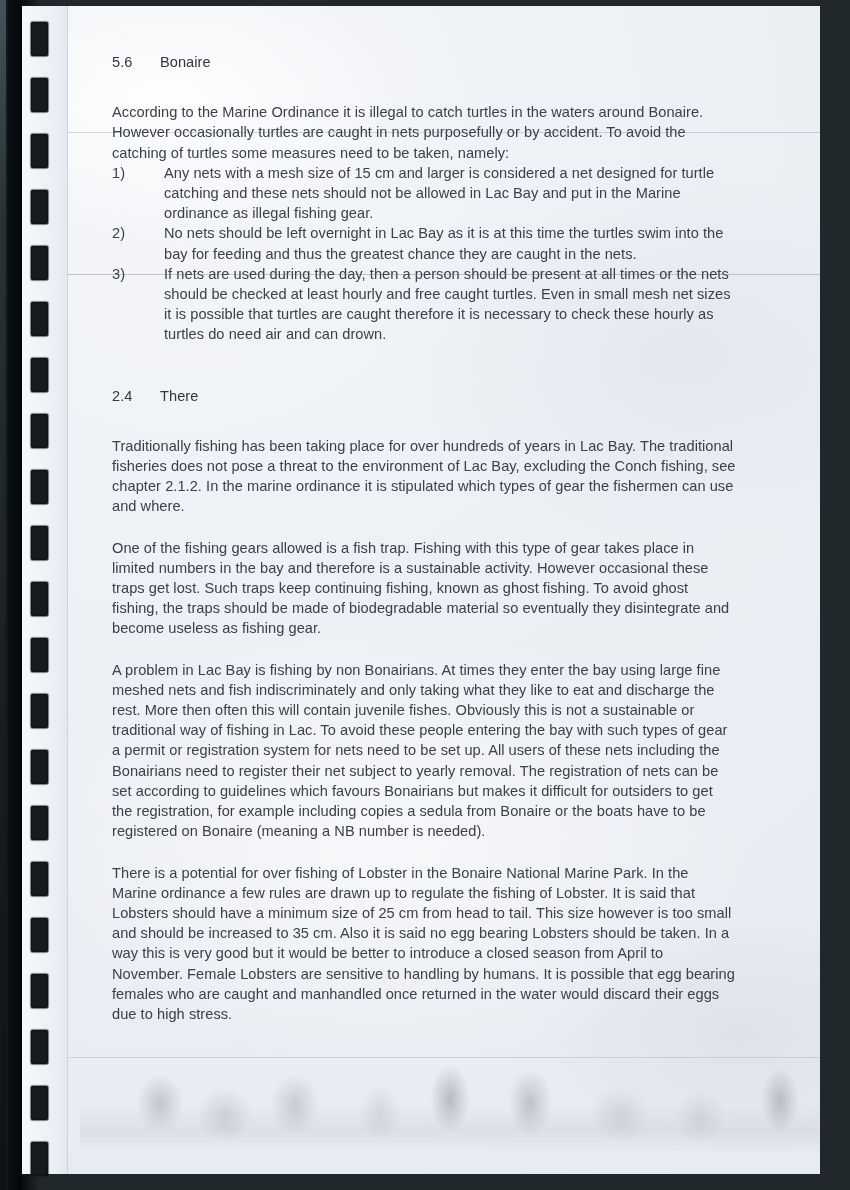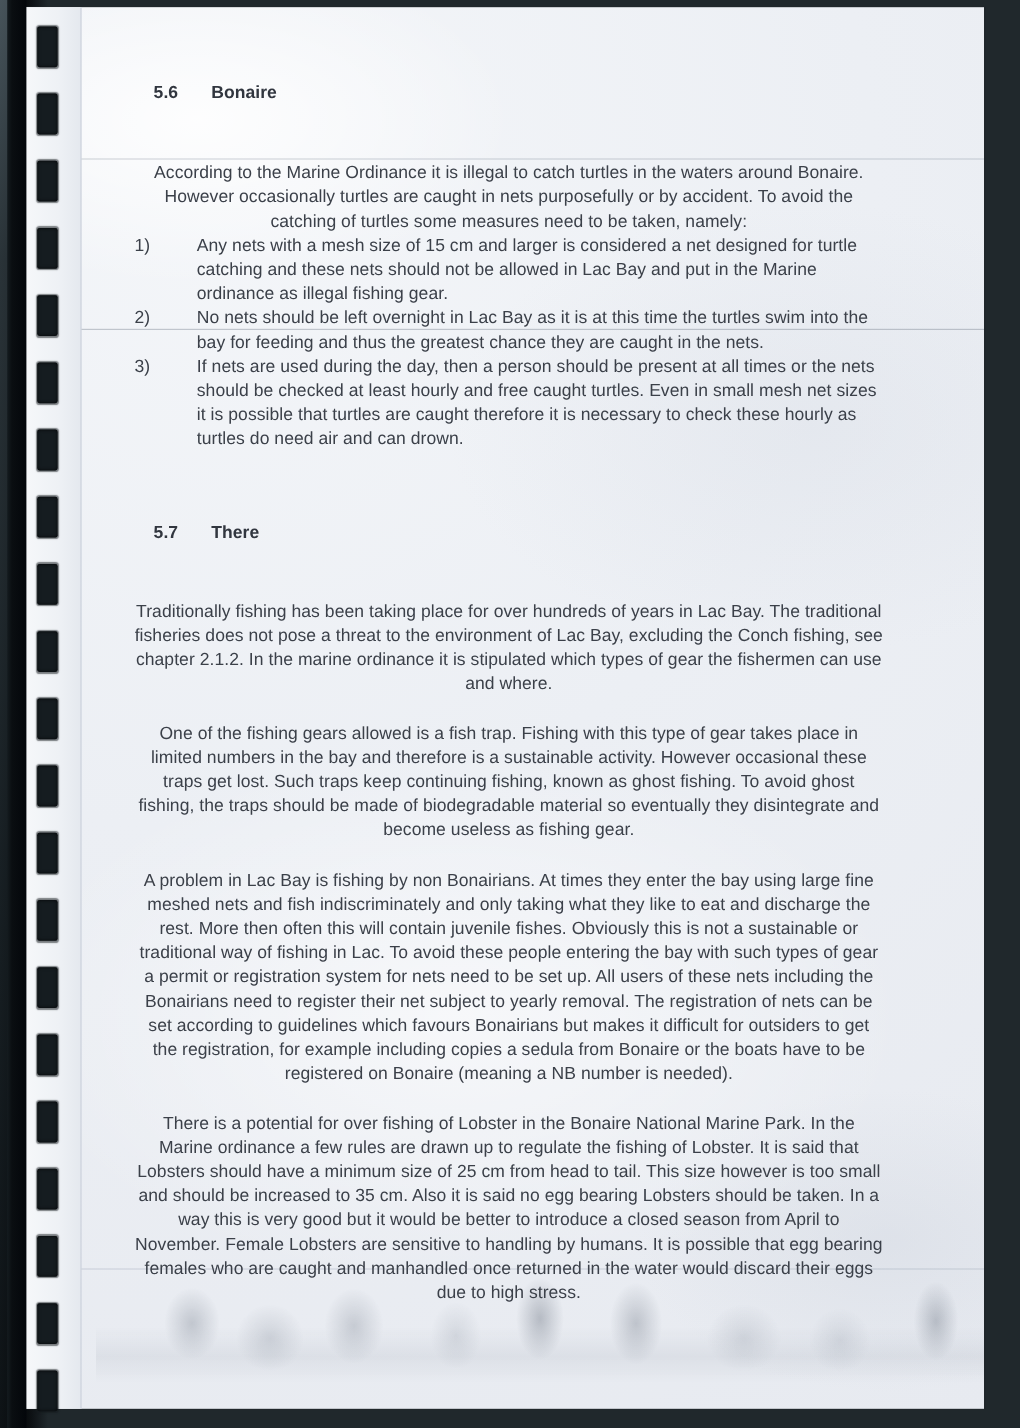--- a/index.html
+++ b/index.html
@@ -143,34 +143,34 @@
     color: #3b4049;
     font-size: 14.6px;
     line-height: 20.2px;
     letter-spacing: 0.05px;
     -webkit-font-smoothing: antialiased;
     text-rendering: optimizeLegibility;
   }
 
   .heading {
     display: flex;
-    font-weight: bold;
+    font-weight: normal;
     font-size: 14.6px;
     color: #31363f;
-    margin: 16px;
+    margin: 0;
   }
   .heading .h-num {
     width: 48px;
     flex: 0 0 48px;
   }
   .heading .h-text { flex: 1; }
 
   .para {
     margin: 0;
-    text-align: center;
+    text-align: left;
   }
   .spacer-md { height: 21px; }
   .spacer-lg { height: 30px; }
   .spacer-xl { height: 41px; }
 
   ol.numbered {
     list-style: none;
     margin: 0;
     padding: 0;
   }
@@ -265,21 +265,21 @@
       </li>
       <li>
         <span class="li-marker">3)</span>
         <span class="li-body">If nets are used during the day, then a person should be present at all times or the nets should be checked at least hourly and free caught turtles. Even in small mesh net sizes it is possible that turtles are caught therefore it is necessary to check these hourly as turtles do need air and can drown.</span>
       </li>
     </ol>
 
     <div class="spacer-xl"></div>
 
     <div class="heading">
-      <span class="h-num">5.7</span>
+      <span class="h-num">2.4</span>
       <span class="h-text">There</span>
     </div>
 
     <div class="spacer-lg"></div>
 
     <p class="para">Traditionally fishing has been taking place for over hundreds of years in Lac Bay. The traditional fisheries does not pose a threat to the environment of Lac Bay, excluding the Conch fishing, see chapter 2.1.2. In the marine ordinance it is stipulated which types of gear the fishermen can use and where.</p>
     <div class="spacer-md"></div>
     <p class="para">One of the fishing gears allowed is a fish trap. Fishing with this type of gear takes place in limited numbers in the bay and therefore is a sustainable activity. However occasional these traps get lost. Such traps keep continuing fishing, known as ghost fishing. To avoid ghost fishing, the traps should be made of biodegradable material so eventually they disintegrate and become useless as fishing gear.</p>
     <div class="spacer-md"></div>
     <p class="para">A problem in Lac Bay is fishing by non Bonairians. At times they enter the bay using large fine meshed nets and fish indiscriminately and only taking what they like to eat and discharge the rest. More then often this will contain juvenile fishes. Obviously this is not a sustainable or traditional way of fishing in Lac. To avoid these people entering the bay with such types of gear a permit or registration system for nets need to be set up. All users of these nets including the Bonairians need to register their net subject to yearly removal. The registration of nets can be set according to guidelines which favours Bonairians but makes it difficult for outsiders to get the registration, for example including copies a sedula from Bonaire or the boats have to be registered on Bonaire (meaning a NB number is needed).</p>

